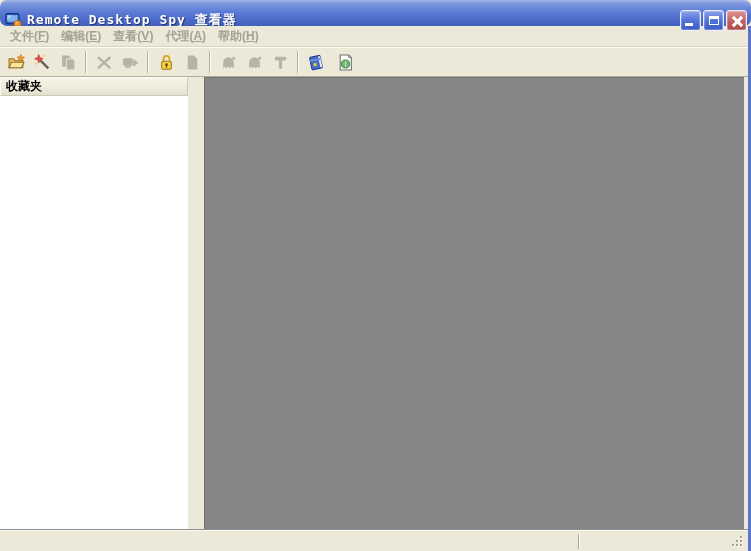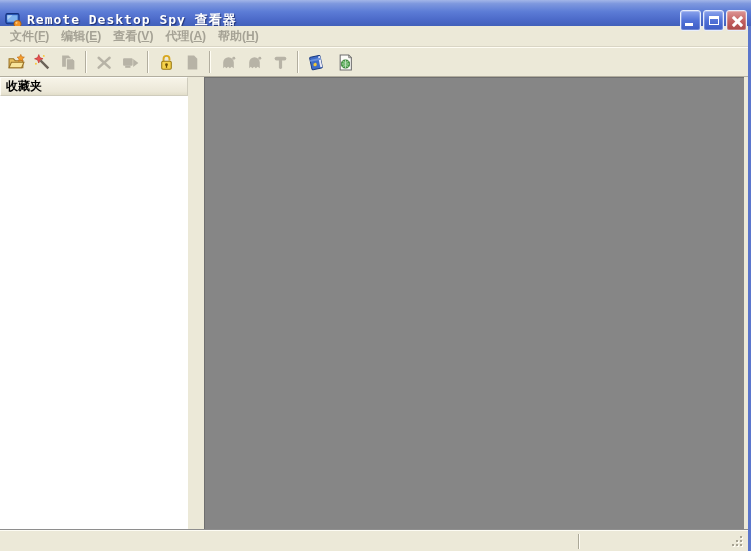--- a/index.html
+++ b/index.html
@@ -7,21 +7,21 @@
   .window {
     position:relative; width:751px; height:551px;
     display:flex; flex-direction:column;
     background:#ece9d8; overflow:hidden;
   }
 
   
   .titlebar {
     height:26px; flex:0 0 26px;
     background:linear-gradient(180deg,#a3b6e8 0%,#7e98de 14%,#5c7cd6 45%,#4b69c8 78%,#4160ba 100%);
-    display:flex; align-items:center; padding:14px 4px 0 5px;
+    display:flex; align-items:center; padding:14px 4px 0 5px;border-radius:7px;
   }
   .title-icon { width:17px; height:17px; margin-right:5px; flex:0 0 auto; }
   .title-text {
     color:#fff; font-family:"DejaVu Sans Mono","Liberation Sans",monospace;
     font-weight:bold; font-size:13px; letter-spacing:1px;
     text-shadow:1px 1px 1px rgba(10,20,70,.65);
     white-space:nowrap; flex:1 1 auto;
   }
   .win-btns { display:flex; gap:2px; }
   .win-btn {

